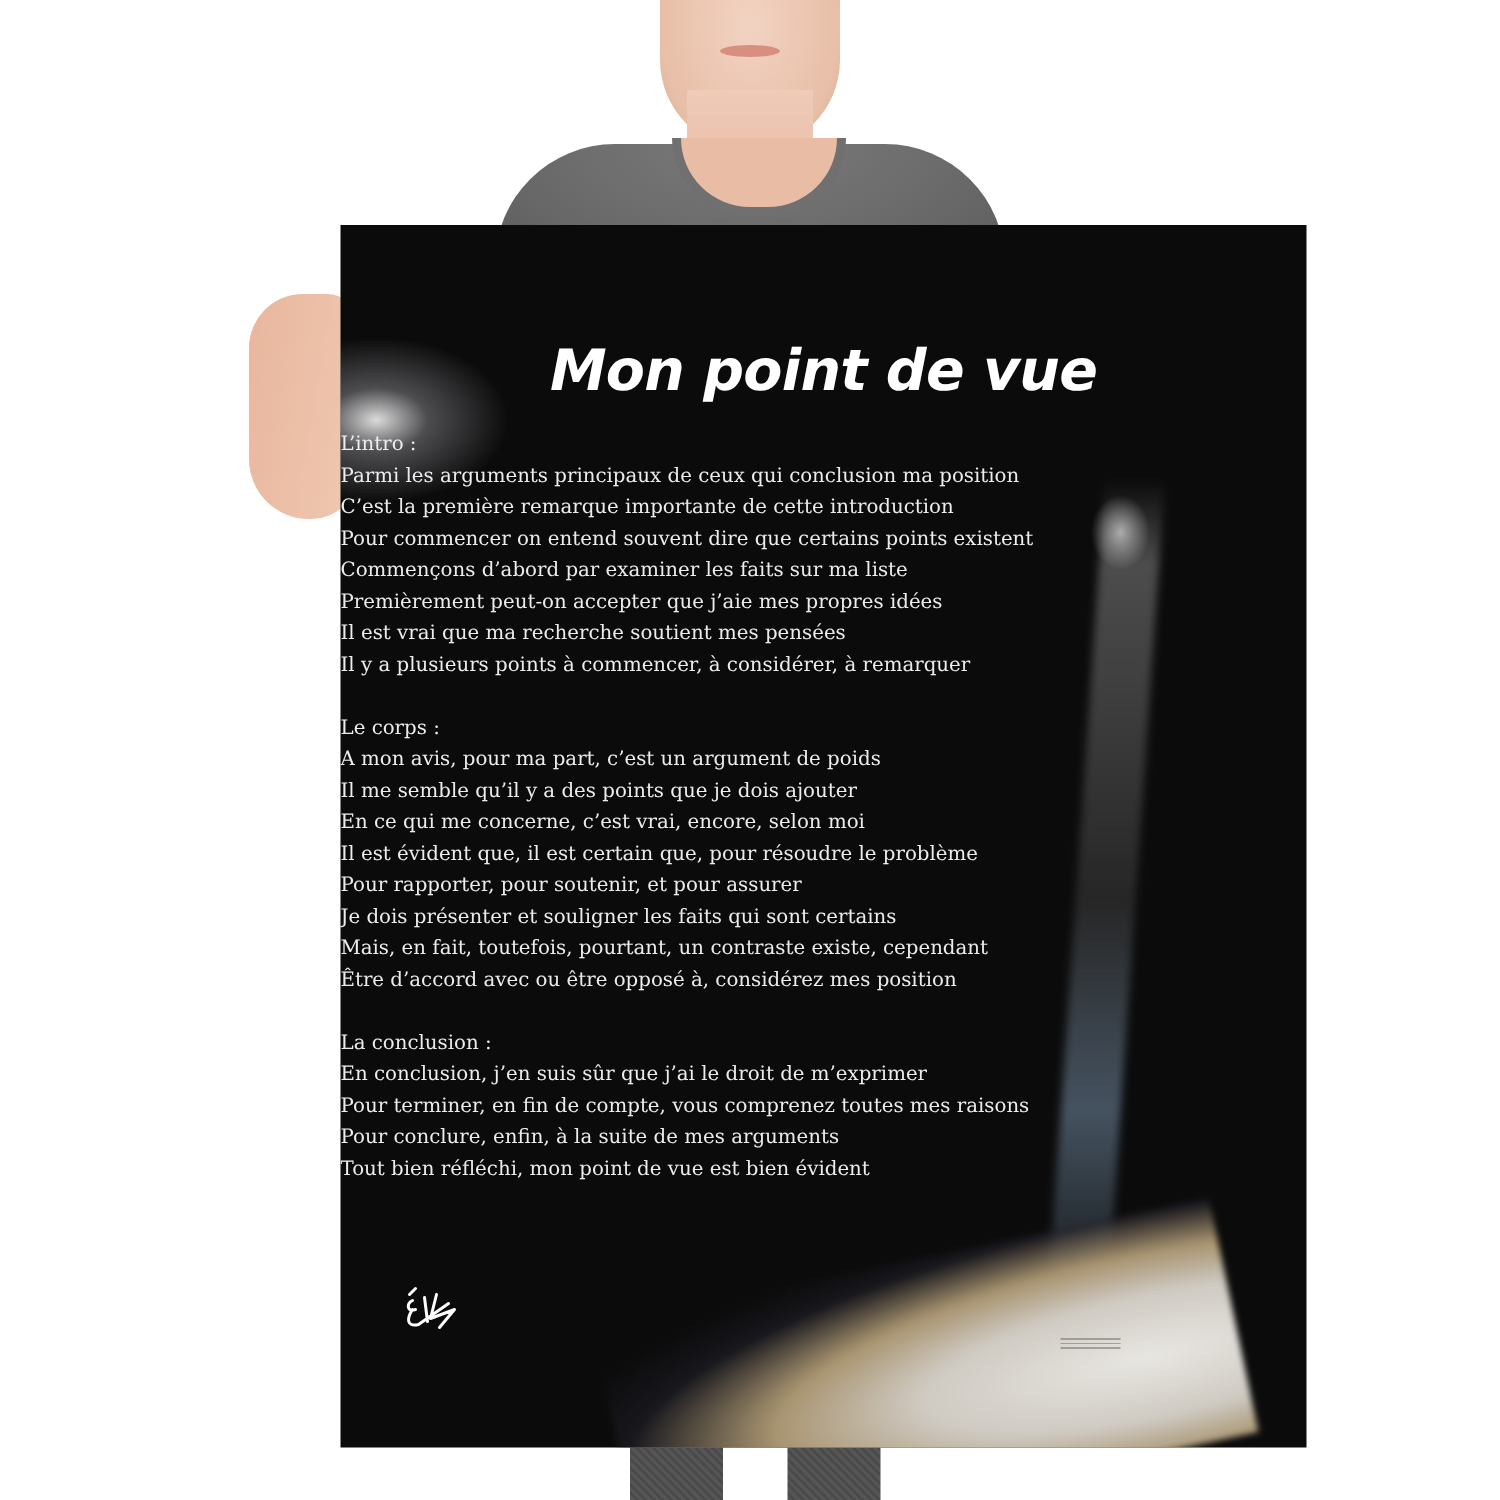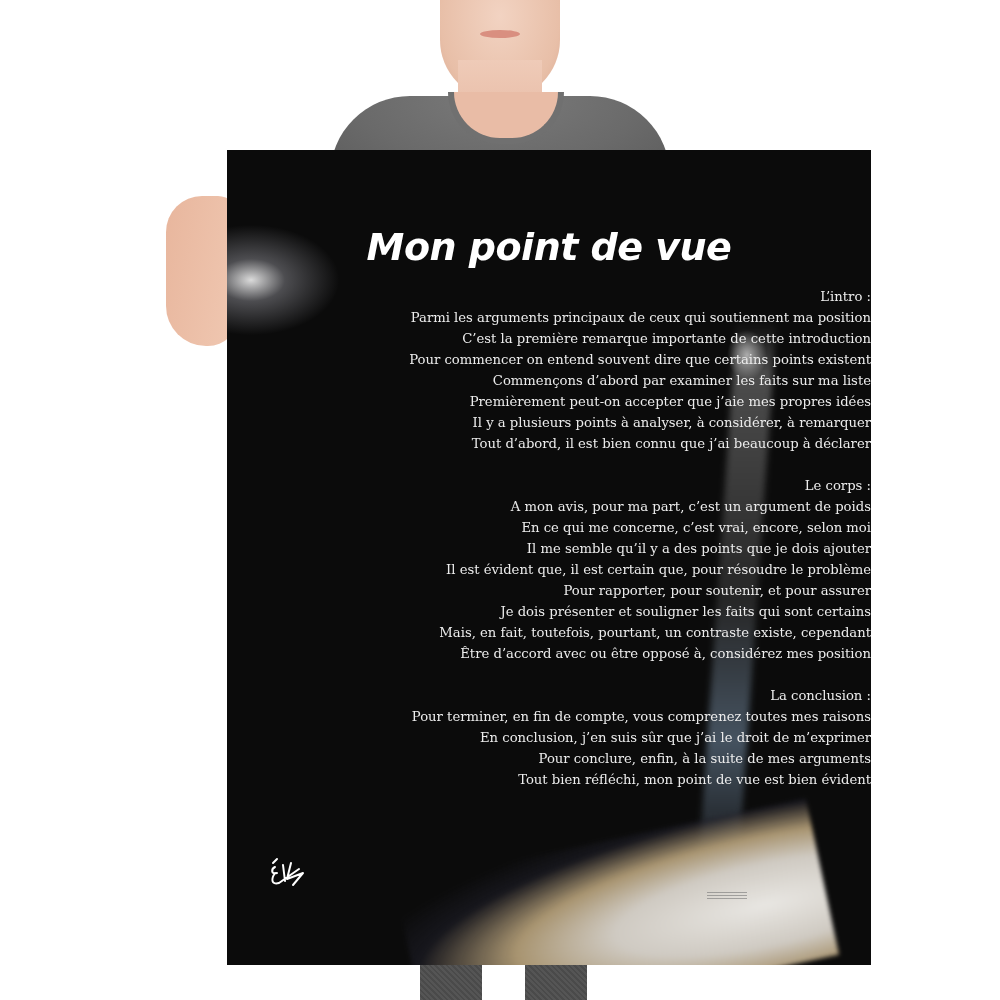--- a/index.html
+++ b/index.html
@@ -71,21 +71,21 @@
     background: radial-gradient(ellipse at 85% 60%, #e8e6e2 0%, #cfcac2 30%, #a89470 50%, rgba(30,30,40,0.6) 70%, rgba(0,0,0,0) 85%);
     transform: rotate(-12deg);
     filter: blur(2px);
   }
   .title {
     position: absolute; left: 0; width: 100%; top: 75px; text-align: center;
     color: #ffffff; font-family: "DejaVu Sans", sans-serif; font-weight: bold;
     font-style: italic; font-size: 38px; letter-spacing: -0.5px;
   }
   .body-text {
-    position: absolute; left: 0; width: 100%; top: 136px; text-align: right;
+    position: absolute; left: 0; width: 100%; top: 136px; text-align: left;
     color: #ececec; font-family: "DejaVu Serif", serif; font-size: 13.2px;
     line-height: 21px;
   }
   .section { margin-bottom: 21px; }
   .line { white-space: nowrap; }
   .signature {
     position: absolute; left: 42px; top: 705px; width: 40px; height: 34px;
   }
   .fineprint {
     position: absolute; left: 480px; top: 742px; width: 40px; height: 8px;
@@ -122,43 +122,43 @@
   <div class="glow-left"></div>
   <div class="figure-head"></div>
   <div class="figure"></div>
   <div class="floor"></div>
 
   <div class="title">Mon point de vue</div>
 
   <div class="body-text">
     <div class="section">
       <div class="line">L’intro :</div>
-      <div class="line">Parmi les arguments principaux de ceux qui soutiennent ma position</div>
+      <div class="line">Parmi les arguments principaux de ceux qui conclusion ma position</div>
       <div class="line">C’est la première remarque importante de cette introduction</div>
       <div class="line">Pour commencer on entend souvent dire que certains points existent</div>
       <div class="line">Commençons d’abord par examiner les faits sur ma liste</div>
       <div class="line">Premièrement peut-on accepter que j’aie mes propres idées</div>
-      <div class="line">Il y a plusieurs points à analyser, à considérer, à remarquer</div>
-      <div class="line">Tout d’abord, il est bien connu que j’ai beaucoup à déclarer</div>
+      <div class="line">Il est vrai que ma recherche soutient mes pensées</div>
+      <div class="line">Il y a plusieurs points à commencer, à considérer, à remarquer</div>
     </div>
     <div class="section">
       <div class="line">Le corps :</div>
       <div class="line">A mon avis, pour ma part, c’est un argument de poids</div>
+      <div class="line">Il me semble qu’il y a des points que je dois ajouter</div>
       <div class="line">En ce qui me concerne, c’est vrai, encore, selon moi</div>
-      <div class="line">Il me semble qu’il y a des points que je dois ajouter</div>
       <div class="line">Il est évident que, il est certain que, pour résoudre le problème</div>
       <div class="line">Pour rapporter, pour soutenir, et pour assurer</div>
       <div class="line">Je dois présenter et souligner les faits qui sont certains</div>
       <div class="line">Mais, en fait, toutefois, pourtant, un contraste existe, cependant</div>
       <div class="line">Être d’accord avec ou être opposé à, considérez mes position</div>
     </div>
     <div class="section">
       <div class="line">La conclusion :</div>
+      <div class="line">En conclusion, j’en suis sûr que j’ai le droit de m’exprimer</div>
       <div class="line">Pour terminer, en fin de compte, vous comprenez toutes mes raisons</div>
-      <div class="line">En conclusion, j’en suis sûr que j’ai le droit de m’exprimer</div>
       <div class="line">Pour conclure, enfin, à la suite de mes arguments</div>
       <div class="line">Tout bien réfléchi, mon point de vue est bien évident</div>
     </div>
   </div>
 
   <svg class="signature" viewBox="0 0 40 34">
     <path d="M8 4 L4 8 M6 12 C2 14 2 20 8 18 M6 18 C2 24 2 30 10 28 L30 14 M14 10 L16 26 M22 8 L18 24 L34 18 L24 30" stroke="#ffffff" stroke-width="2" fill="none" stroke-linecap="round" stroke-linejoin="round"></path>
   </svg>
   <div class="fineprint"></div>
 </div>

